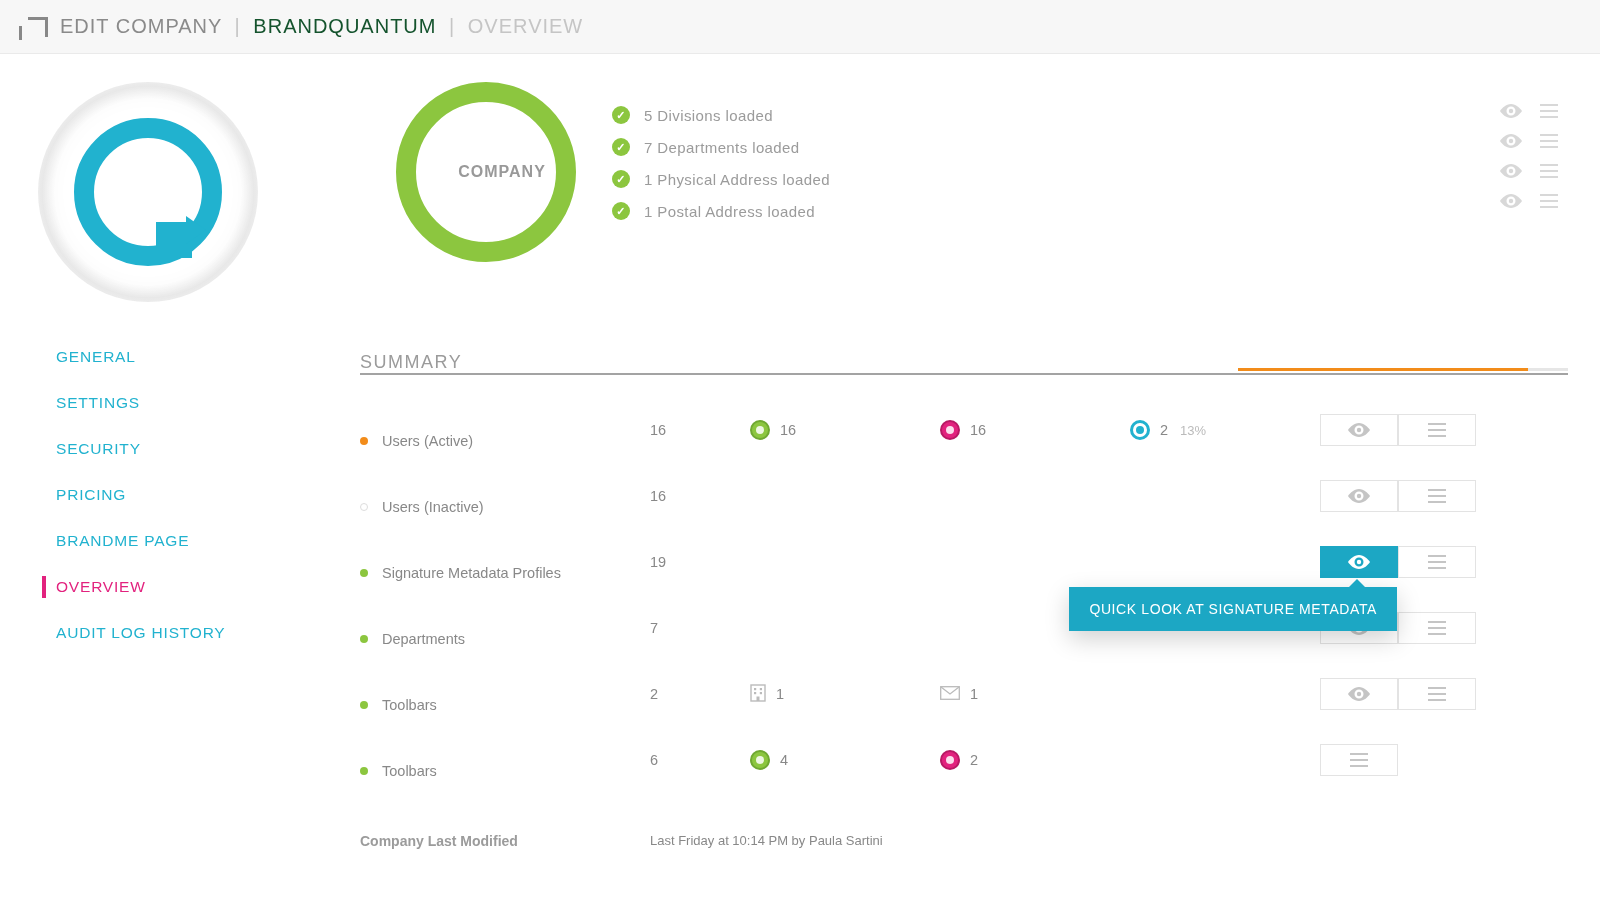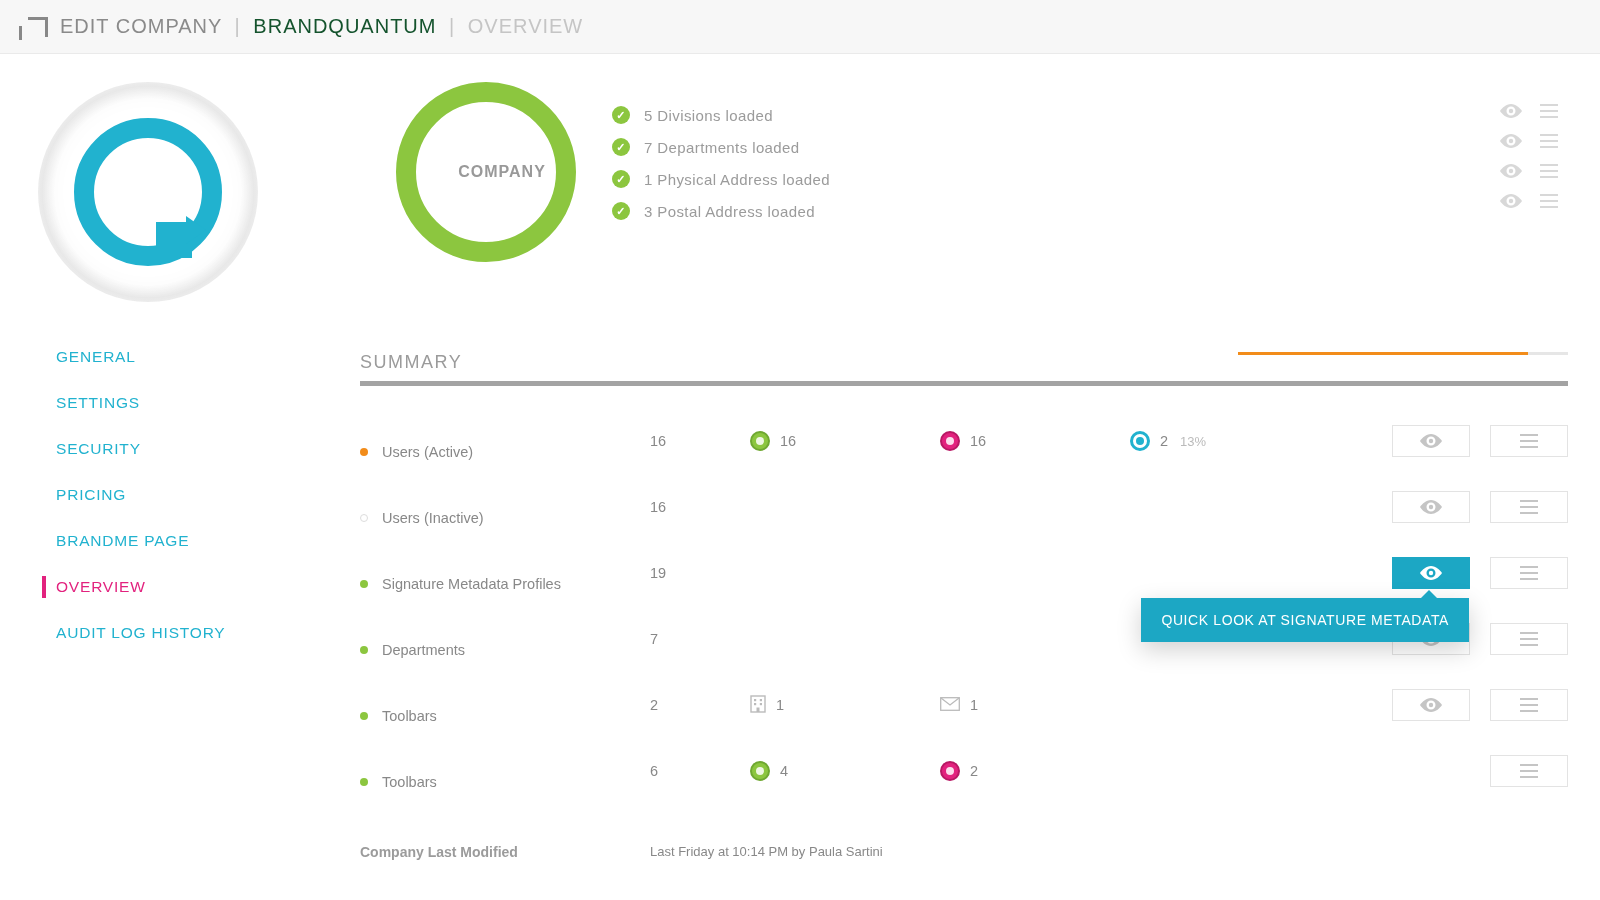--- a/index.html
+++ b/index.html
@@ -33,42 +33,42 @@
 .company-ring span { color: #999; font-size: 16px; letter-spacing: 1px; font-weight: 600; margin-left: 32px; }
 .loaded-list { padding-top: 24px; flex: 1; }
 .loaded-item { display: flex; align-items: center; gap: 14px; color: #9b9b9b; font-size: 15px; letter-spacing: 0.4px; margin-bottom: 14px; }
 .check-ic { width: 18px; height: 18px; background: #8cc63f; border-radius: 50%; display: flex; align-items: center; justify-content: center; color: #fff; font-size: 11px; font-weight: bold; }
 .top-actions { padding-top: 22px; padding-right: 10px; }
 .top-action-row { display: flex; gap: 18px; margin-bottom: 16px; align-items: center; }
 .faded-ic { color: #d8d8d8; }
 .eye-ic svg, .menu-ic svg { display: block; }
 .menu-ic { width: 18px; }
 
-.summary-hdr { display: flex; justify-content: space-between; align-items: flex-start; border-bottom: 5px solid #a3a3a3; padding-bottom: 8px; margin-bottom: 22px; }
+.summary-hdr { display: flex; justify-content: space-between; align-items: flex-end; border-bottom: 2px solid #a3a3a3; margin-bottom: 22px; }
 .summary-hdr h3 { color: #9b9b9b; font-size: 18px; letter-spacing: 1.5px; font-weight: 500; }
 .progress-track { width: 330px; height: 3px; background: #e6e6e6; margin-bottom: 2px; }
 .progress-fill { height: 100%; background: #f28c1a; width: 88%; }
 
 .summary-table { width: 100%; }
 .srow { display: flex; align-items: center; padding: 14px 0; font-size: 14.5px; }
 .scol-label { width: 290px; display: flex; align-items: center; gap: 14px; color: #888; margin-top: 22px; }
 .bullet { width: 8px; height: 8px; border-radius: 50%; display: inline-block; }
 .b-orange { background: #f28c1a; }
 .b-empty { background: #fff; border: 1px solid #ddd; }
 .b-green { background: #8cc63f; }
 .scol-v1 { width: 100px; color: #888; }
 .scol-v2, .scol-v3, .scol-v4 { width: 190px; display: flex; align-items: center; gap: 10px; color: #888; }
 .badge { width: 20px; height: 20px; border-radius: 50%; display: inline-flex; align-items: center; justify-content: center; }
 .badge-green { background: #8cc63f; border: 2px solid #6fa831; }
 .badge-pink { background: #e2227e; border: 2px solid #b81864; }
 .badge-cyan { background: #fff; border: 3px solid #21b2cf; }
 .badge-inner { width: 8px; height: 8px; border-radius: 50%; background: rgba(255,255,255,0.85); }
 .badge-cyan .badge-inner { background: #21b2cf; }
 .pct { color: #bbb; font-size: 13px; margin-left: 2px; }
-.scol-actions { flex: 1; display: flex; justify-content: flex-end; gap: 20px; }
+.scol-actions { flex: 1; display: flex; justify-content: flex-start; }
 .btn { width: 78px; height: 32px; border: 1px solid #e3e3e3; display: flex; align-items: center; justify-content: center; color: #c5c5c5; cursor: pointer; position: relative; }
 .btn.active { background: #1ca7c4; border-color: #1ca7c4; color: #fff; }
 .tooltip { position: absolute; top: 40px; right: 0; background: #1ca7c4; color: #fff; padding: 14px 20px; font-size: 14px; letter-spacing: 0.6px; white-space: nowrap; box-shadow: 0 8px 24px rgba(0,0,0,0.18); z-index: 10; }
 .tooltip::before { content: ''; position: absolute; top: -8px; right: 32px; border-left: 8px solid transparent; border-right: 8px solid transparent; border-bottom: 8px solid #1ca7c4; }
 .building-ic { color: #bbb; }
 
 .last-mod { display: flex; padding-top: 40px; padding-bottom: 30px; }
 .last-mod .lbl { width: 290px; color: #9b9b9b; font-size: 14px; font-weight: bold; }
 .last-mod .val { color: #888; font-size: 13px; }
 </style>
@@ -118,21 +118,21 @@
           <div class="loaded-item">
             <div class="check-ic">✓</div>
             <span>7 Departments loaded</span>
           </div>
           <div class="loaded-item">
             <div class="check-ic">✓</div>
             <span>1 Physical Address loaded</span>
           </div>
           <div class="loaded-item">
             <div class="check-ic">✓</div>
-            <span>3 Postal Address loaded</span>
+            <span>1 Postal Address loaded</span>
           </div>
         </div>
       <div class="top-actions" id="top-actions">
           <div class="top-action-row">
             <span class="faded-ic eye-ic">
               <svg width="22" height="14" viewBox="0 0 22 14">
                 <path d="M11 0C6 0 2 4 0 7c2 3 6 7 11 7s9-4 11-7c-2-3-6-7-11-7zm0 11.5A4.5 4.5 0 1 1 11 2.5a4.5 4.5 0 0 1 0 9z" fill="currentColor"></path>
                 <circle cx="11" cy="7" r="2.2" fill="currentColor"></circle>
               </svg>
             </span>

